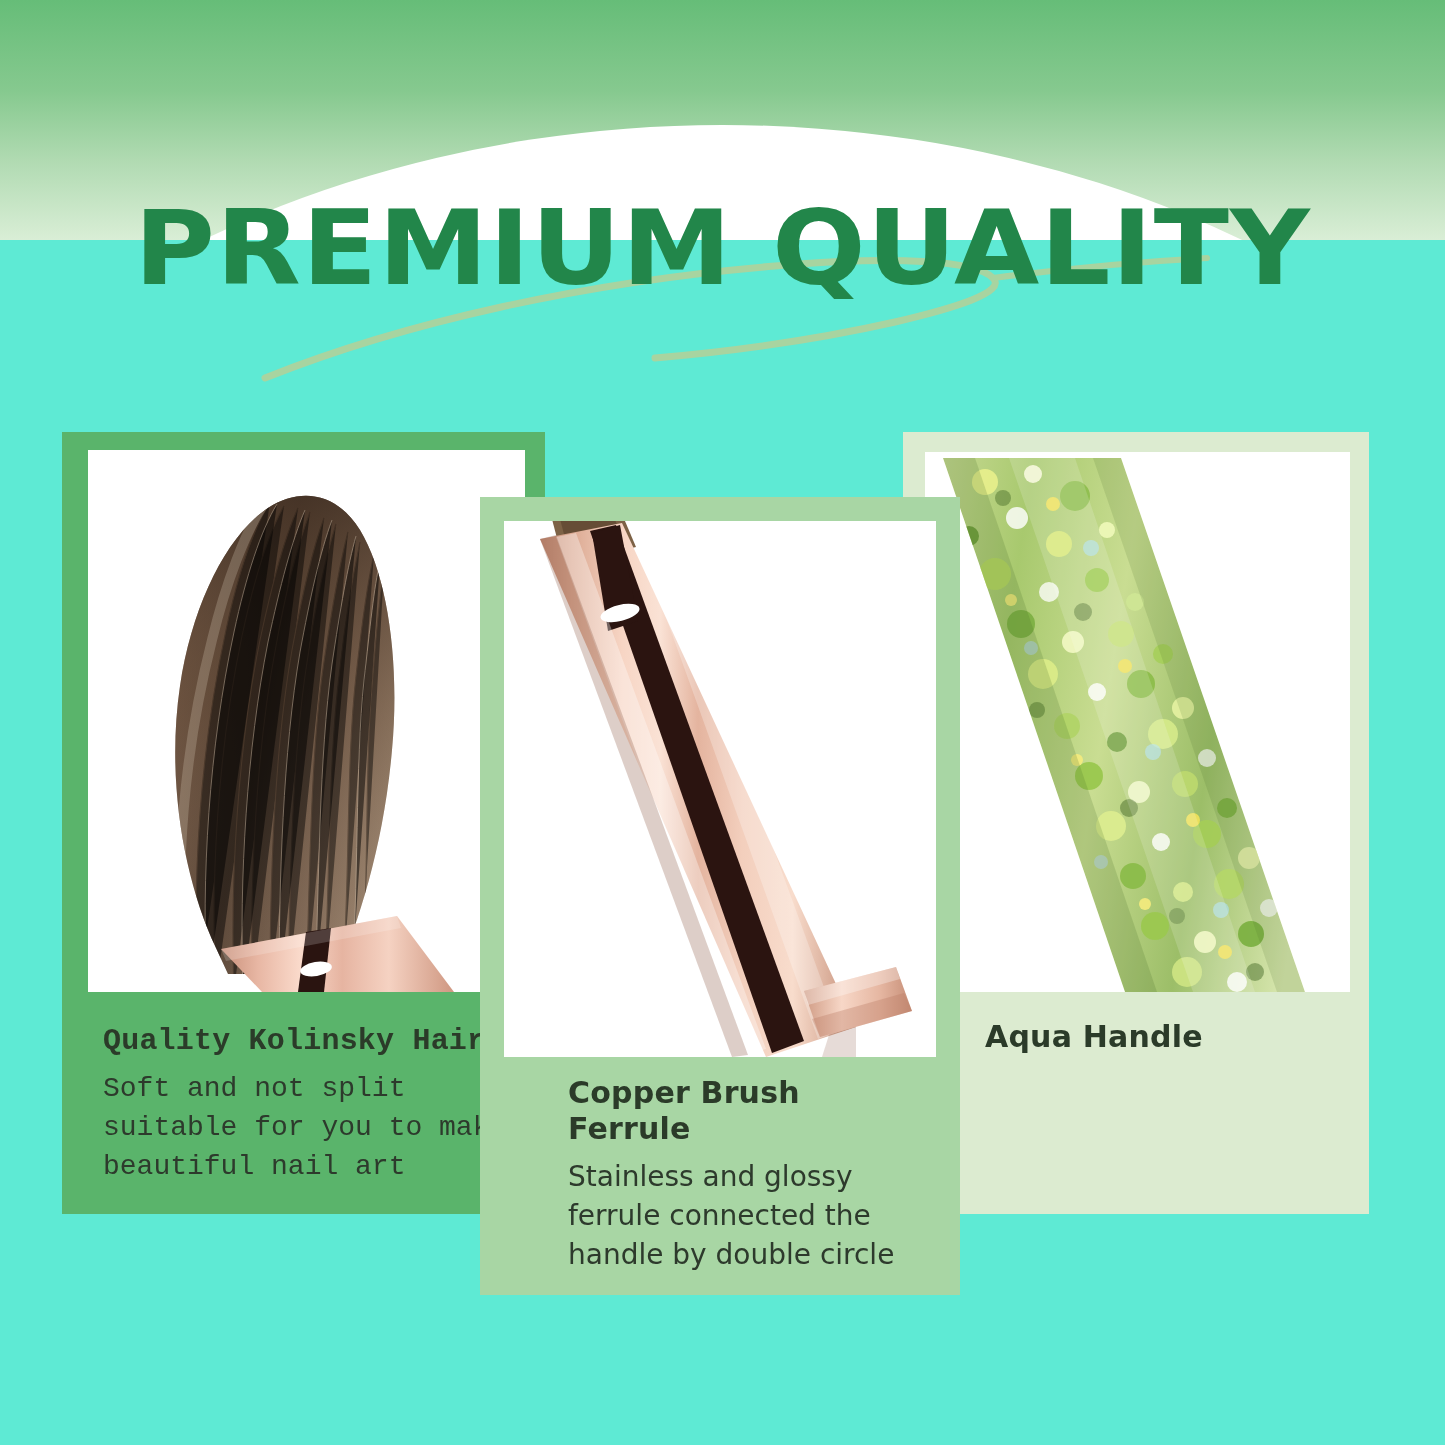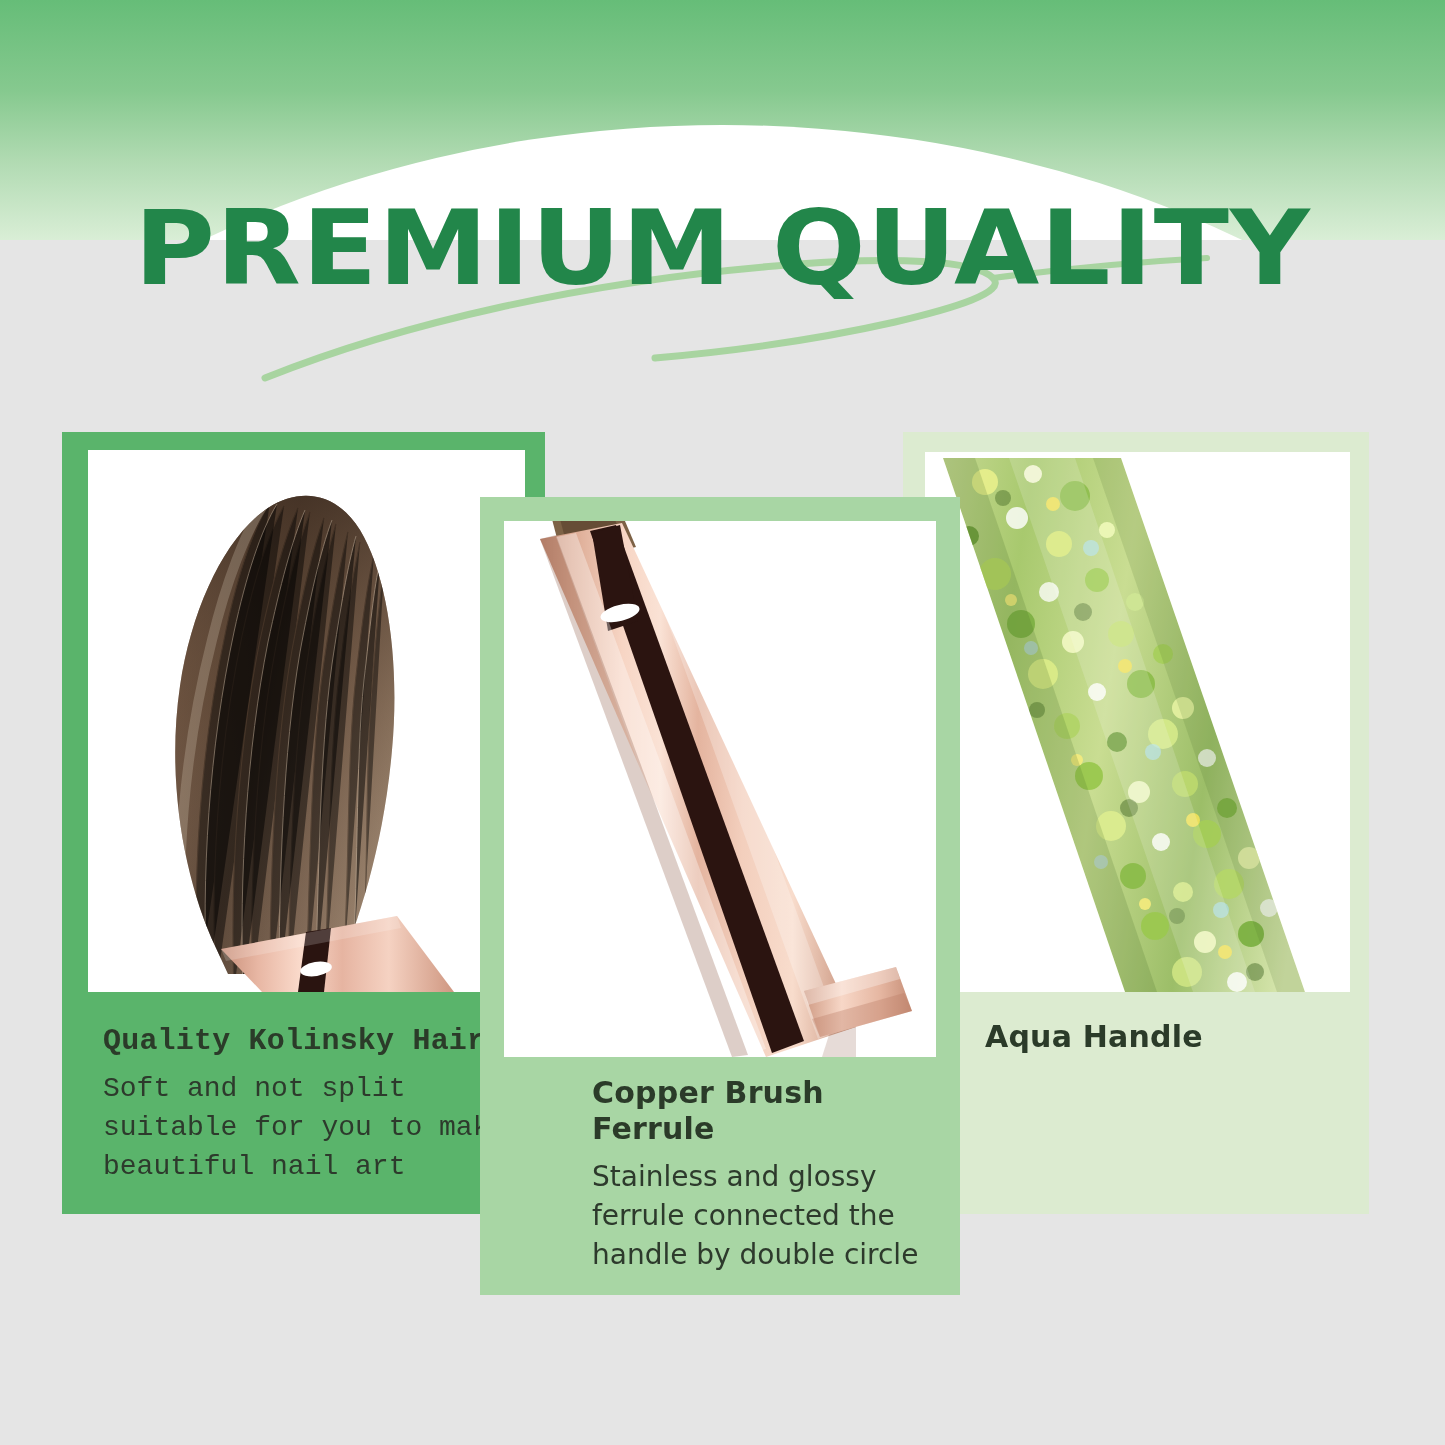--- a/index.html
+++ b/index.html
@@ -8,21 +8,21 @@
     background: #ffffff;
   }
   body {
     font-family: "DejaVu Sans", "Liberation Sans", sans-serif;
   }
   #page {
     position: relative;
     width: 1445px;
     height: 1445px;
     overflow: hidden;
-    background: #e5e5e5;
+    background: #5eead4;
   }
 
   
   #banner {
     position: absolute;
     left: 0; top: 0;
     width: 1445px;
     height: 240px;
     overflow: hidden;
   }
@@ -132,21 +132,21 @@
     z-index: 4;
   }
   #card2-photo {
     left: 504px; top: 521px;
     width: 432px; height: 536px;
     z-index: 5;
   }
   #card2-text {
     left: 480px; top: 1057px;
     width: 480px; height: 238px;
-    padding: 18px 28px 0 112px;
+    padding: 18px 28px 0 88px;
     z-index: 6;
   }
 
   
   #card3 {
     left: 903px; top: 432px;
     width: 466px; height: 782px;
     background: #dcebd0;
     z-index: 2;
   }

